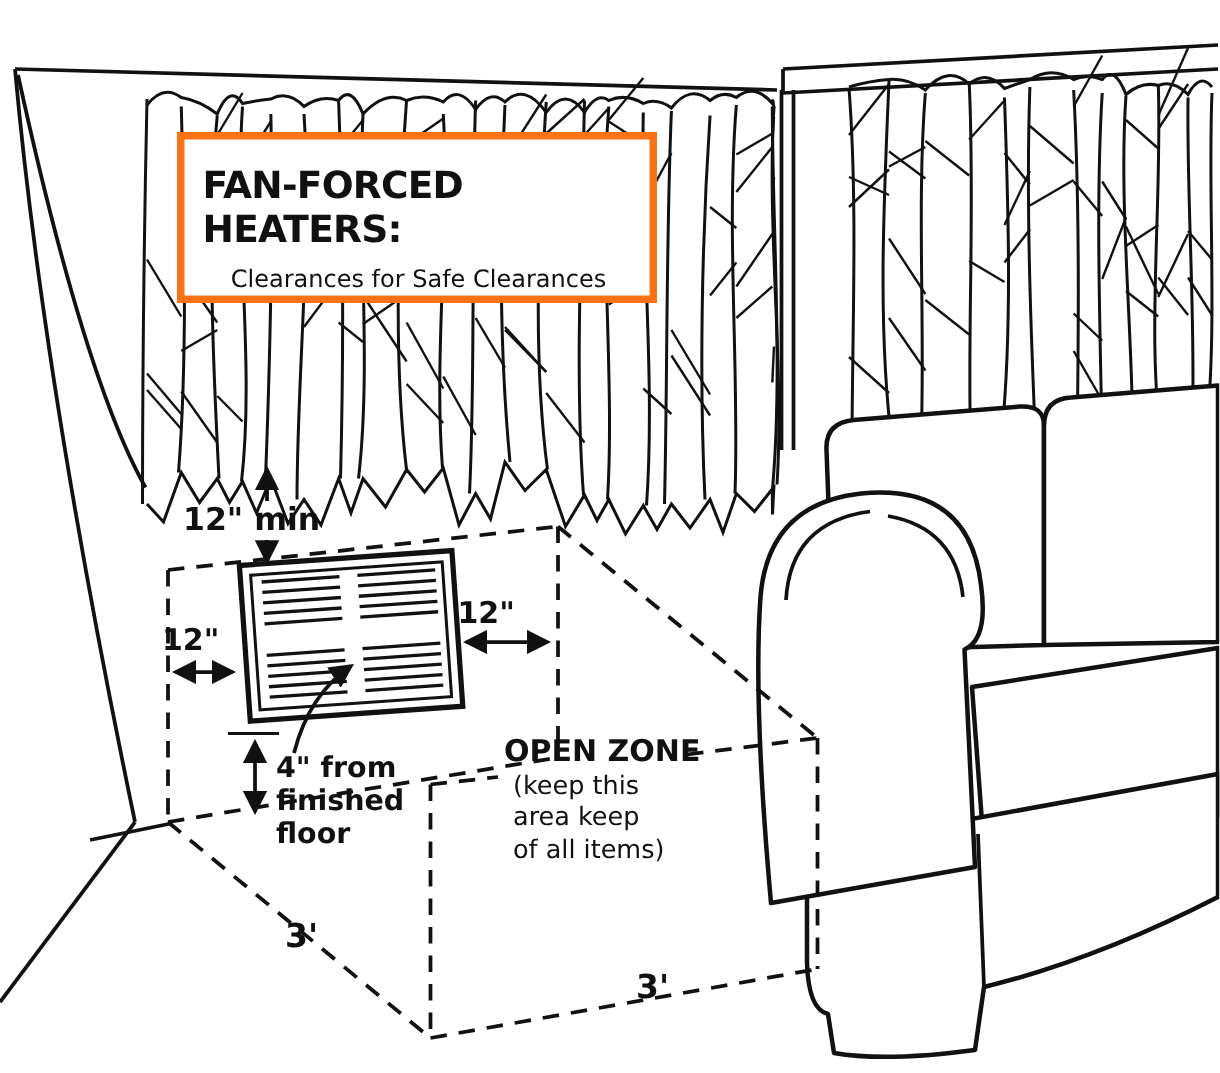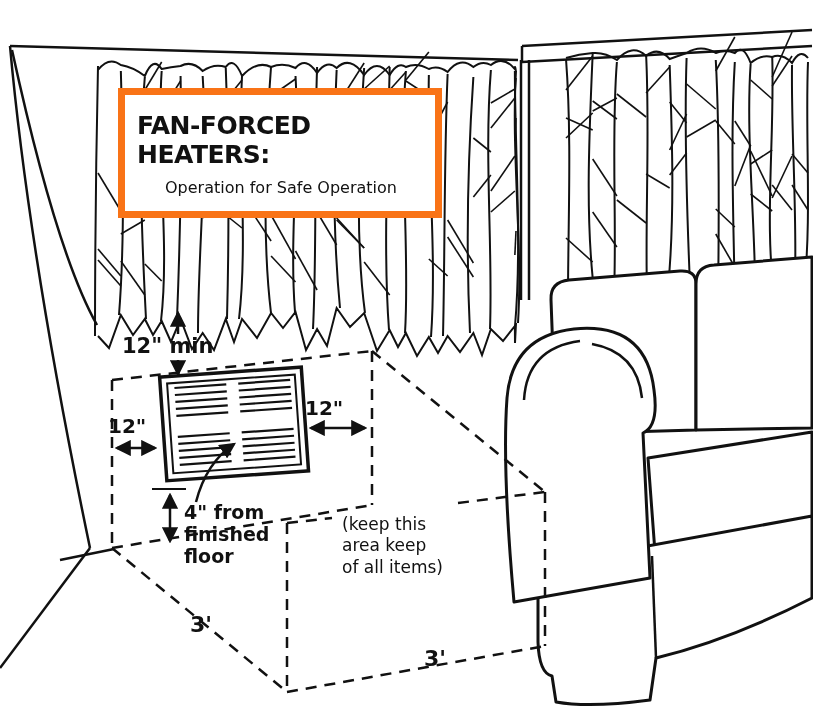--- a/index.html
+++ b/index.html
@@ -8,21 +8,21 @@
   svg{position:absolute;left:0;top:0;}
   .label{position:absolute;color:#111;white-space:nowrap;}
   .b22{font-size:22px;font-weight:bold;}
   .b21{font-size:21px;font-weight:bold;}
   .b20{font-size:20px;font-weight:bold;}
   .b19{font-size:19px;font-weight:bold;}
   .r17{font-size:17px;font-weight:normal;}
   .wrap105{width:105px;white-space:normal;line-height:1.15;}
   .wrap104{width:104px;white-space:normal;line-height:1.25;}
   .title-box{position:absolute;left:118px;top:88px;width:288px;background:#fff;
-             border:7px solid #f97316;padding:16px 10px 14px 12px;z-index:3;}
+             border:5px solid #f97316;padding:16px 10px 2px 12px;z-index:3;}
   .tb-title{font-size:25px;font-weight:bold;letter-spacing:-0.5px;}
   .tb-sub{font-size:16px;margin-top:9px;text-align:center;}
 </style>
 </head>
 <body>
 
 <div class="scene">
 
   <svg width="813" height="715" viewBox="0 0 813 715">
     <defs>
@@ -240,24 +240,25 @@
       <path d="M117,448 L155,448" marker-start="url(#ah)" marker-end="url(#ah)"></path>
       <path d="M311,428 L365,428" marker-start="url(#ah)" marker-end="url(#ah)"></path>
       <path d="M170,495 L170,541" marker-start="url(#ah)" marker-end="url(#ah)"></path>
       <path d="M152,489 L186,489" stroke-width="2"></path>
       <path d="M196,502 Q206,463 234,444" marker-end="url(#ah)"></path>
     </g>
   </svg>
 
   <div class="title-box">
     <div class="tb-title">FAN-FORCED HEATERS:</div>
-    <div class="tb-sub">Operation for Safe Operation</div>
+    <div class="tb-sub">Clearances for Safe Clearances</div>
   </div>
 
   <div class="label b21" style="left:122px;top:334px;">12" min</div>
   <div class="label b20" style="left:108px;top:414px;">12"</div>
   <div class="label b20" style="left:305px;top:396px;">12"</div>
   <div class="label b19 wrap105" style="left:184px;top:502px;">4" from finished floor</div>
+  <div class="label b20" style="left:336px;top:488px;">OPEN ZONE</div>
   <div class="label r17 wrap104" style="left:342px;top:514px;">(keep this area keep of all items)</div>
   <div class="label b22" style="left:190px;top:612px;">3'</div>
   <div class="label b22" style="left:424px;top:646px;">3'</div>
 
 </div>
 
 </body></html>

